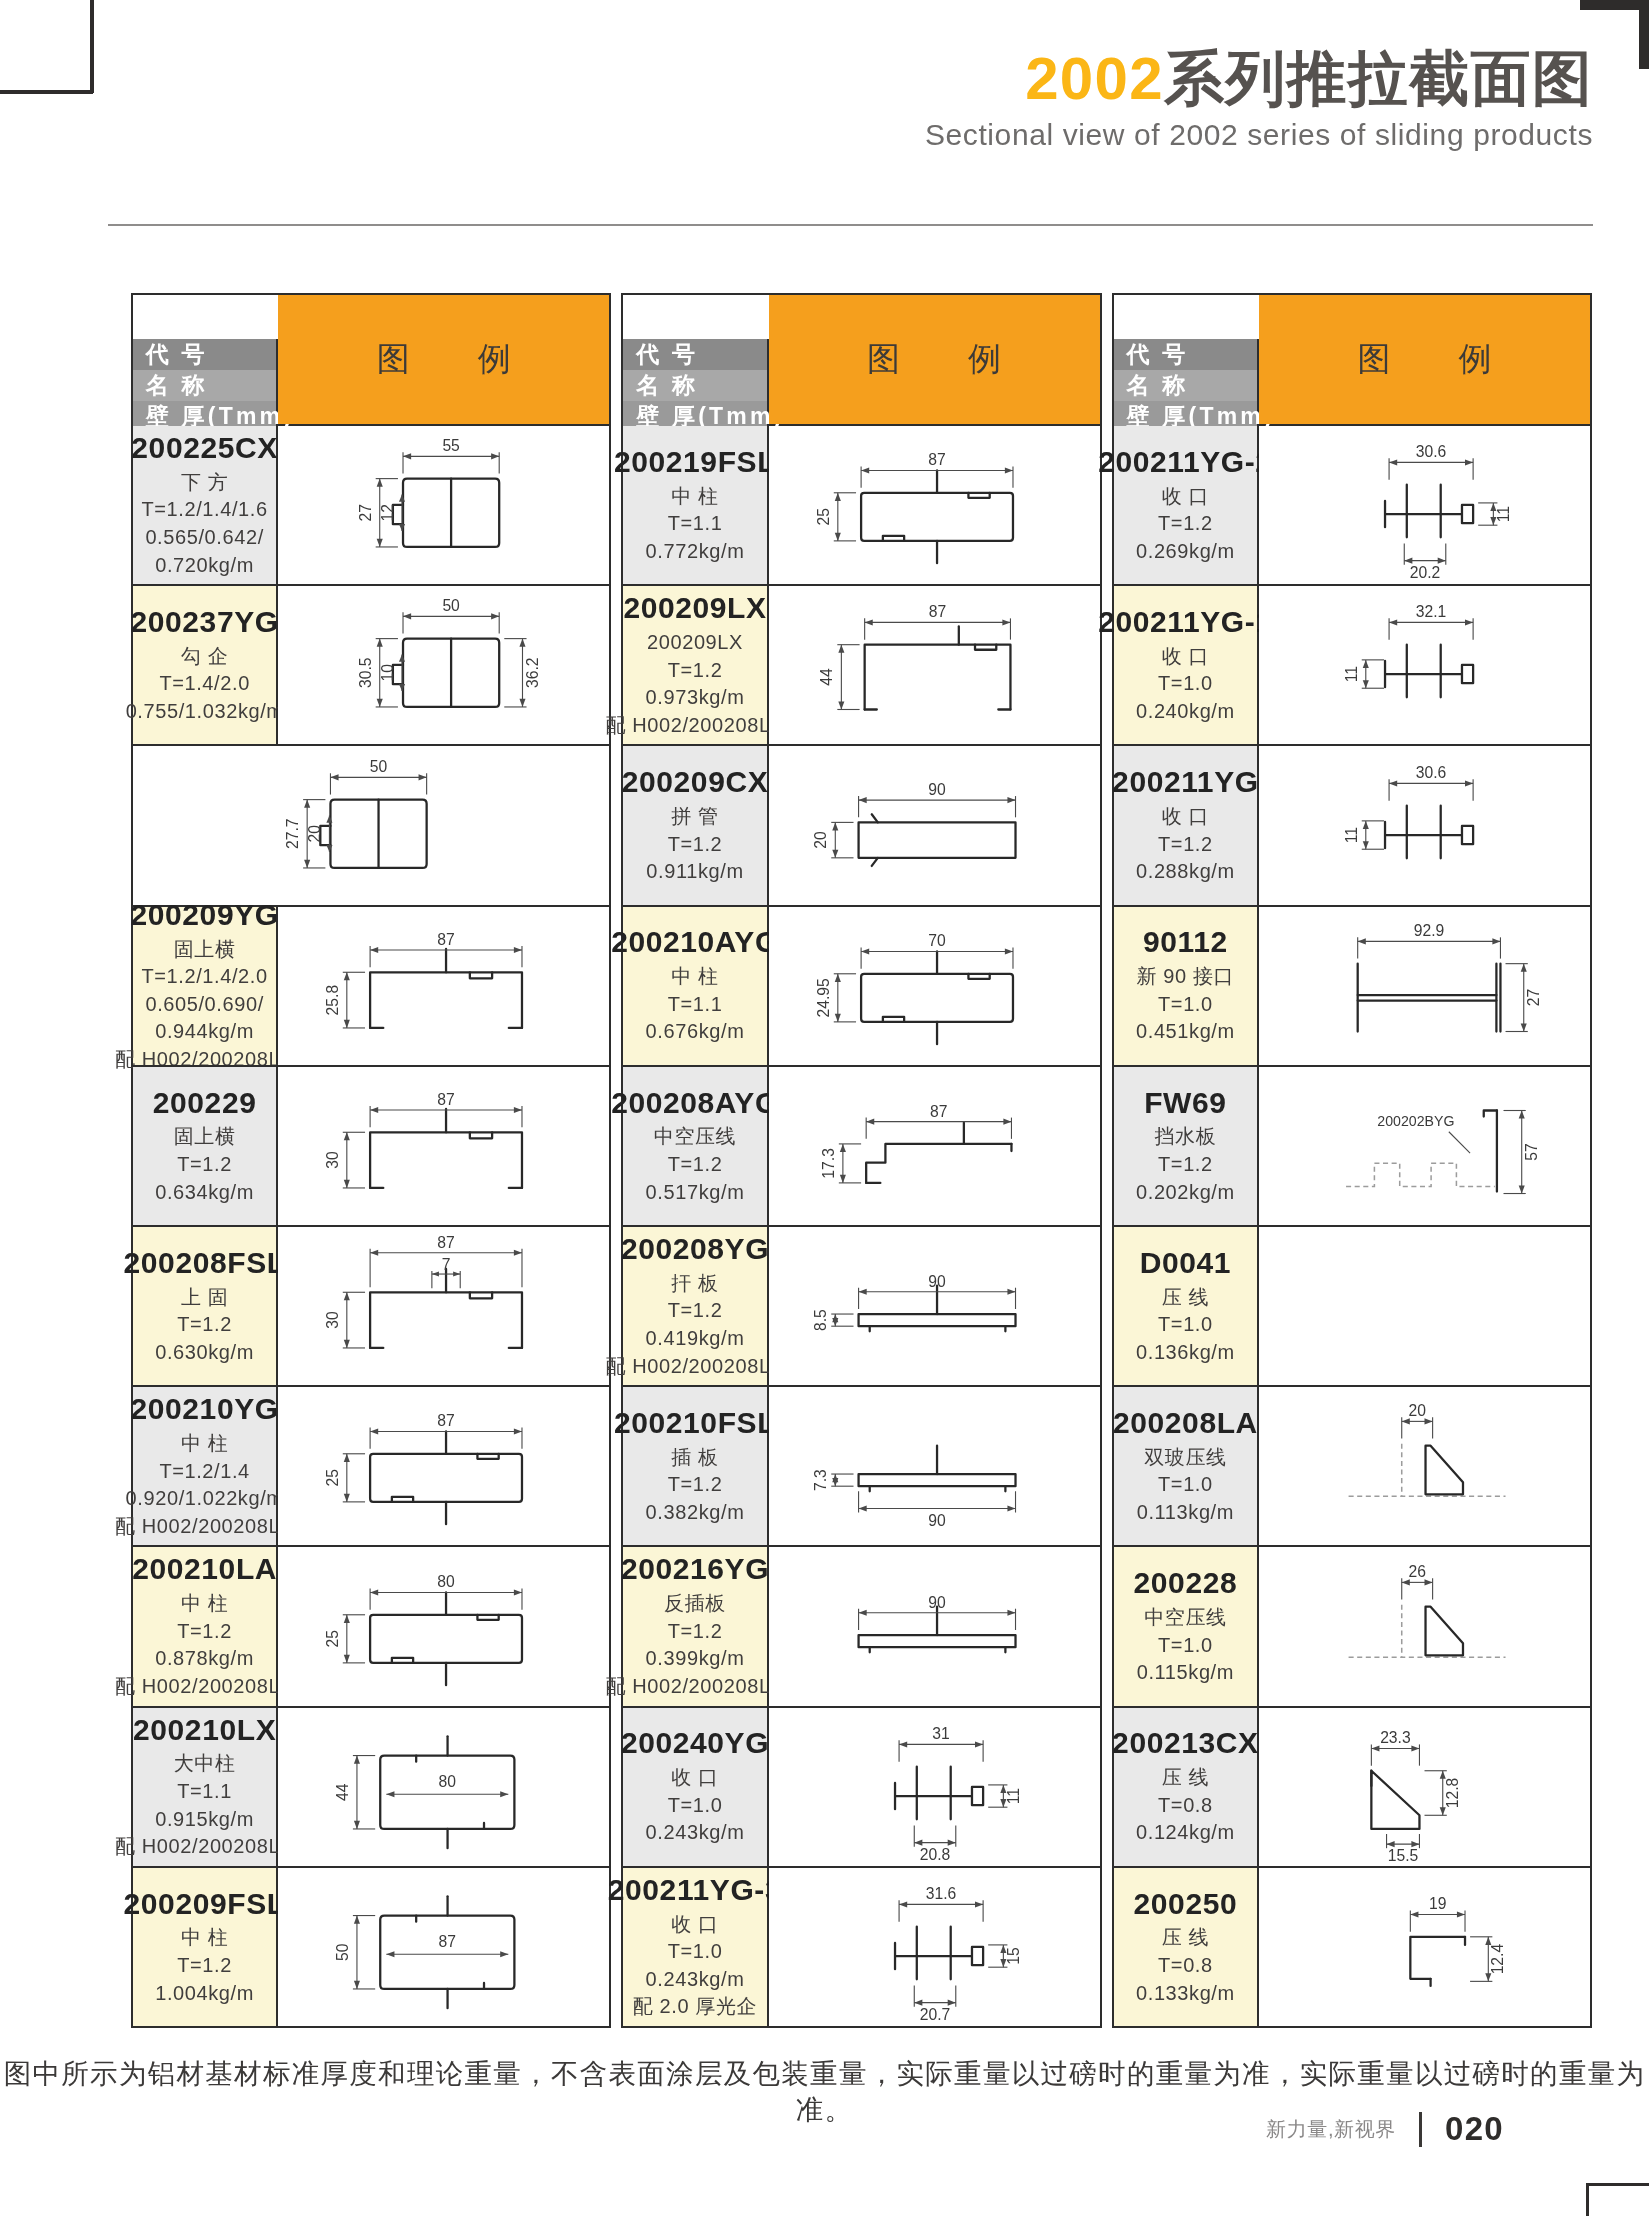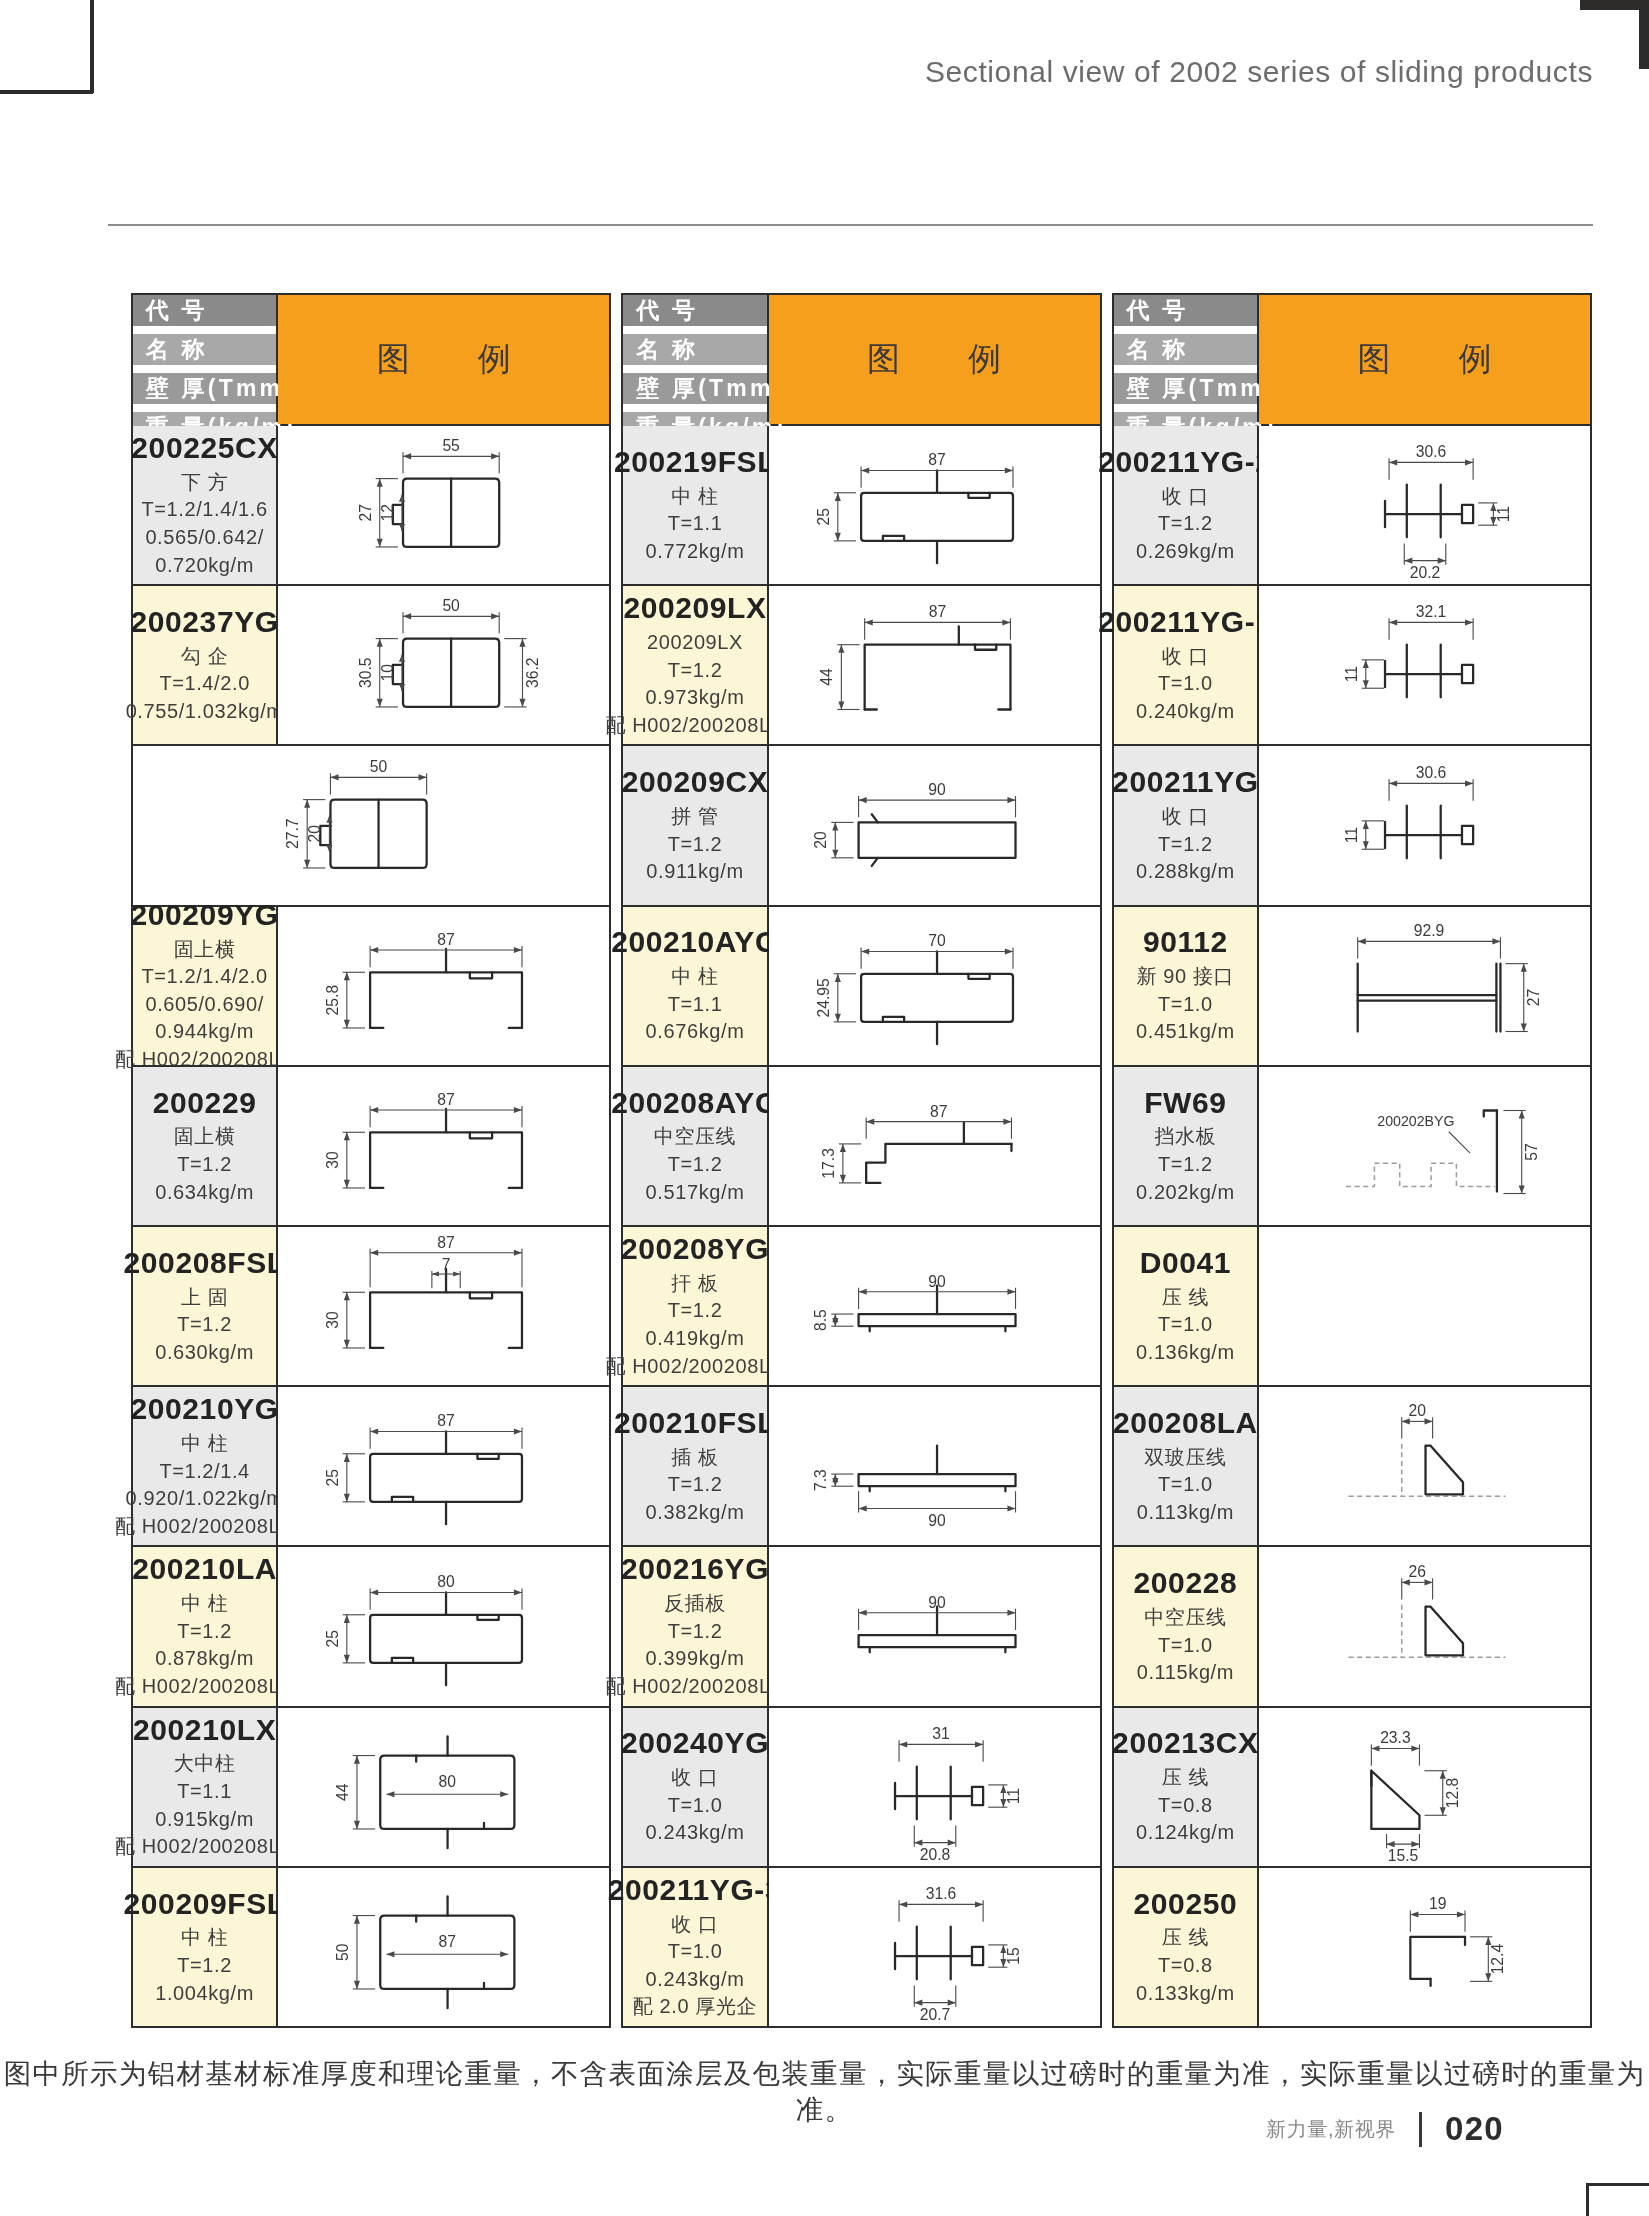--- a/index.html
+++ b/index.html
@@ -11,21 +11,21 @@
   .hdr{position:absolute;top:47px;right:56px;text-align:right;}
   .title{font-size:60px;font-weight:bold;letter-spacing:1.3px;line-height:1.05;}
   .title .accent{color:var(--titleAccent);}
   .title .rest{color:#56524f;}
   .subtitle{margin-top:7.7px;font-size:30px;color:#6e6c6b;letter-spacing:0.6px;}
   .rule{position:absolute;top:224px;left:108px;right:56px;height:1.9px;background:#8f8d8c;}
   
   .tables{position:absolute;left:131px;top:293px;width:1461px;height:1735px;display:flex;gap:10.2px;}
   .group{flex:1;display:flex;flex-direction:column;border:2.6px solid var(--line);background:#fff;box-sizing:border-box;}
   .ghead{display:flex;height:129px;border-bottom:2.6px solid var(--line);flex:none;}
-  .ghead-left{width:30.5%;display:flex;flex-direction:column;gap:8px;background:#fff;border-right:2.6px solid var(--line);box-sizing:border-box;}
+  .ghead-left{width:30.5%;display:flex;flex-direction:column;gap:0;background:#fff;border-right:2.6px solid var(--line);box-sizing:border-box;margin-top:44px;}
   .hbar{flex:1;display:flex;align-items:center;padding-left:12.8px;color:#fff;font-weight:bold;font-size:23px;letter-spacing:3.2px;white-space:nowrap;}
   .b1{background:#8a8a8a;} .b2{background:#a8a8a8;} .b3{background:#9a9a9a;} .b4{background:#a8a8a8;}
   .legend{flex:1;background:var(--accent);display:flex;align-items:center;justify-content:center;
           font-size:33px;color:#3c3a38;letter-spacing:29.4px;padding-left:29.4px;font-weight:500;}
   .grows{flex:1;display:flex;flex-direction:column;min-height:0;}
   .row{flex:1;display:flex;border-top:2.6px solid var(--line);min-height:0;}
   .row:first-child{border-top:none;}
   .cell-label{width:30.5%;border-right:2.6px solid var(--line);box-sizing:border-box;display:flex;flex-direction:column;
               align-items:center;justify-content:center;text-align:center;padding:2.6px 1.9px;}
   .alt-gray .cell-label{background:var(--gray);}
@@ -52,20 +52,23 @@
 <div id="page">
 
   <div class="crop" style="left:90px;top:0;width:3.8px;height:93px;"></div>
   <div class="crop" style="left:0;top:90px;width:93px;height:3.8px;"></div>
   <div class="crop" style="right:0;top:0;width:69px;height:9.6px;"></div>
   <div class="crop" style="right:0;top:0;width:9.6px;height:69px;"></div>
   <div class="crop" style="left:1586px;top:2183px;width:3.2px;height:33px;"></div>
   <div class="crop" style="left:1586px;top:2183px;width:63px;height:3.2px;"></div>
 
   <header class="hdr">
+    <div class="title">
+      <span class="accent">2002</span><span class="rest">系列推拉截面图</span>
+    </div>
     <div class="subtitle">Sectional view of 2002 series of sliding products</div>
   </header>
   <div class="rule"></div>
 
   <main class="tables">
   <section class="group">
     <div class="ghead">
       <div class="ghead-left">
         <div class="hbar b1">
               <span>代 号</span>

